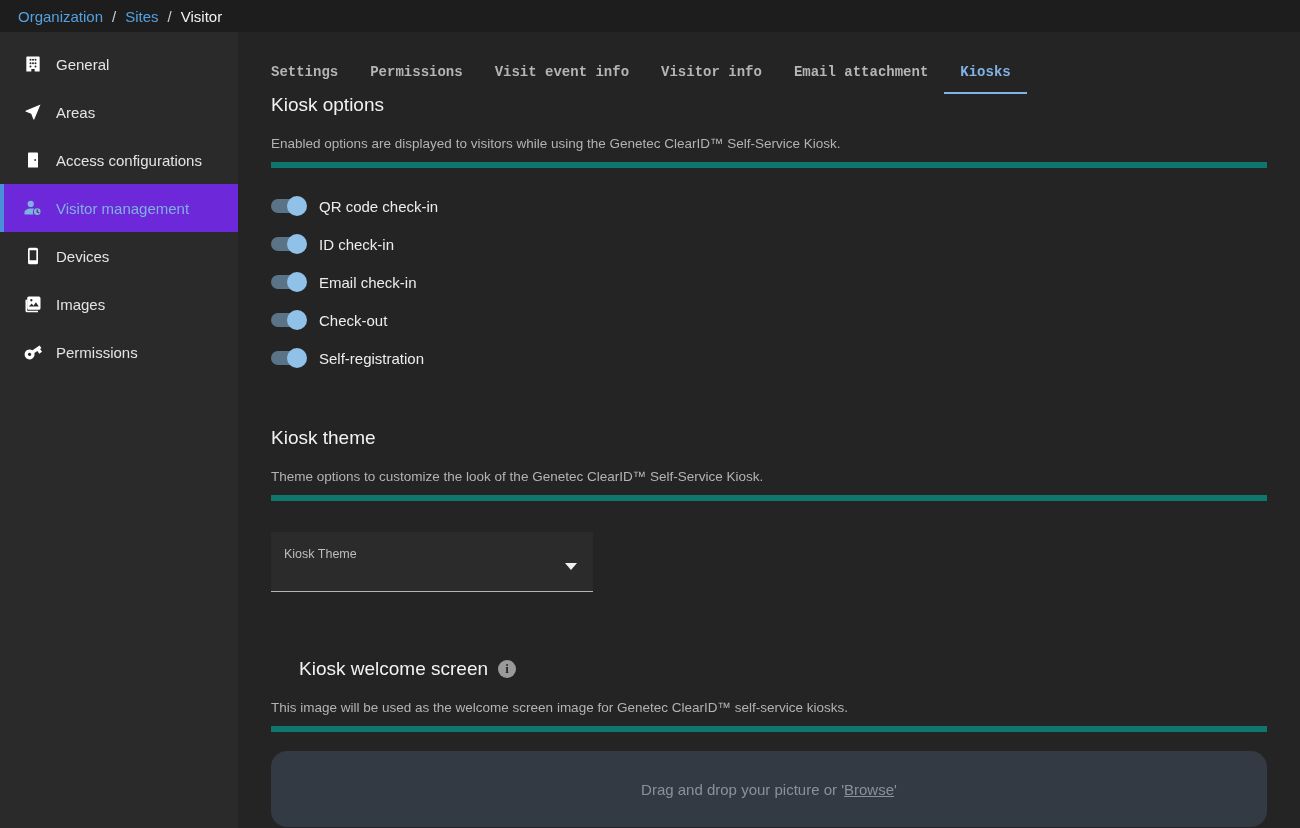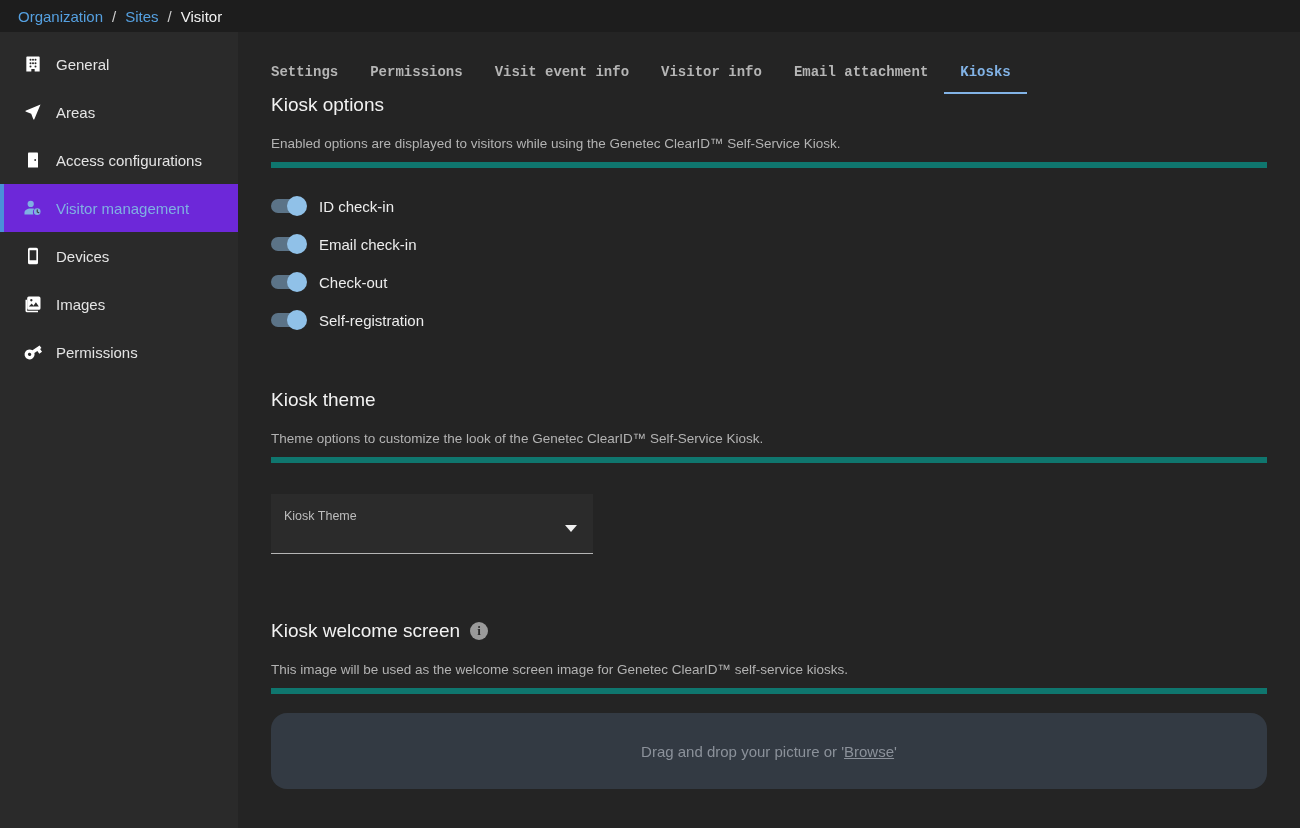--- a/index.html
+++ b/index.html
@@ -150,21 +150,21 @@
   .select-caret {
     position: absolute;
     right: 16px; top: 31px;
     width: 0; height: 0;
     border-left: 6px solid transparent;
     border-right: 6px solid transparent;
     border-top: 7px solid #f0f0f0;
   }
 
   
-  .kw-title { margin-top: 66px; }
+  .kw-title { margin-top: 66px; margin-left: 28px; }
   .info-icon {
     width: 18px; height: 18px;
     border-radius: 50%;
     background: #9a9a9a;
     color: #2b2b2b;
     font-size: 13px;
     font-weight: 700;
     display: inline-flex;
     align-items: center;
     justify-content: center;
@@ -301,20 +301,27 @@
 
     <div class="section-title">Kiosk options</div>
     <div class="section-sub">Enabled options are displayed to visitors while using the Genetec ClearID™ Self-Service Kiosk.</div>
 
     <div class="toggle-list">
       <div class="toggle-row">
         <span class="switch">
             <span class="track"></span>
             <span class="knob"></span>
           </span>
+        <span class="toggle-label">QR code check-in</span>
+      </div>
+      <div class="toggle-row">
+        <span class="switch">
+            <span class="track"></span>
+            <span class="knob"></span>
+          </span>
         <span class="toggle-label">ID check-in</span>
       </div>
       <div class="toggle-row">
         <span class="switch">
             <span class="track"></span>
             <span class="knob"></span>
           </span>
         <span class="toggle-label">Email check-in</span>
       </div>
       <div class="toggle-row">

